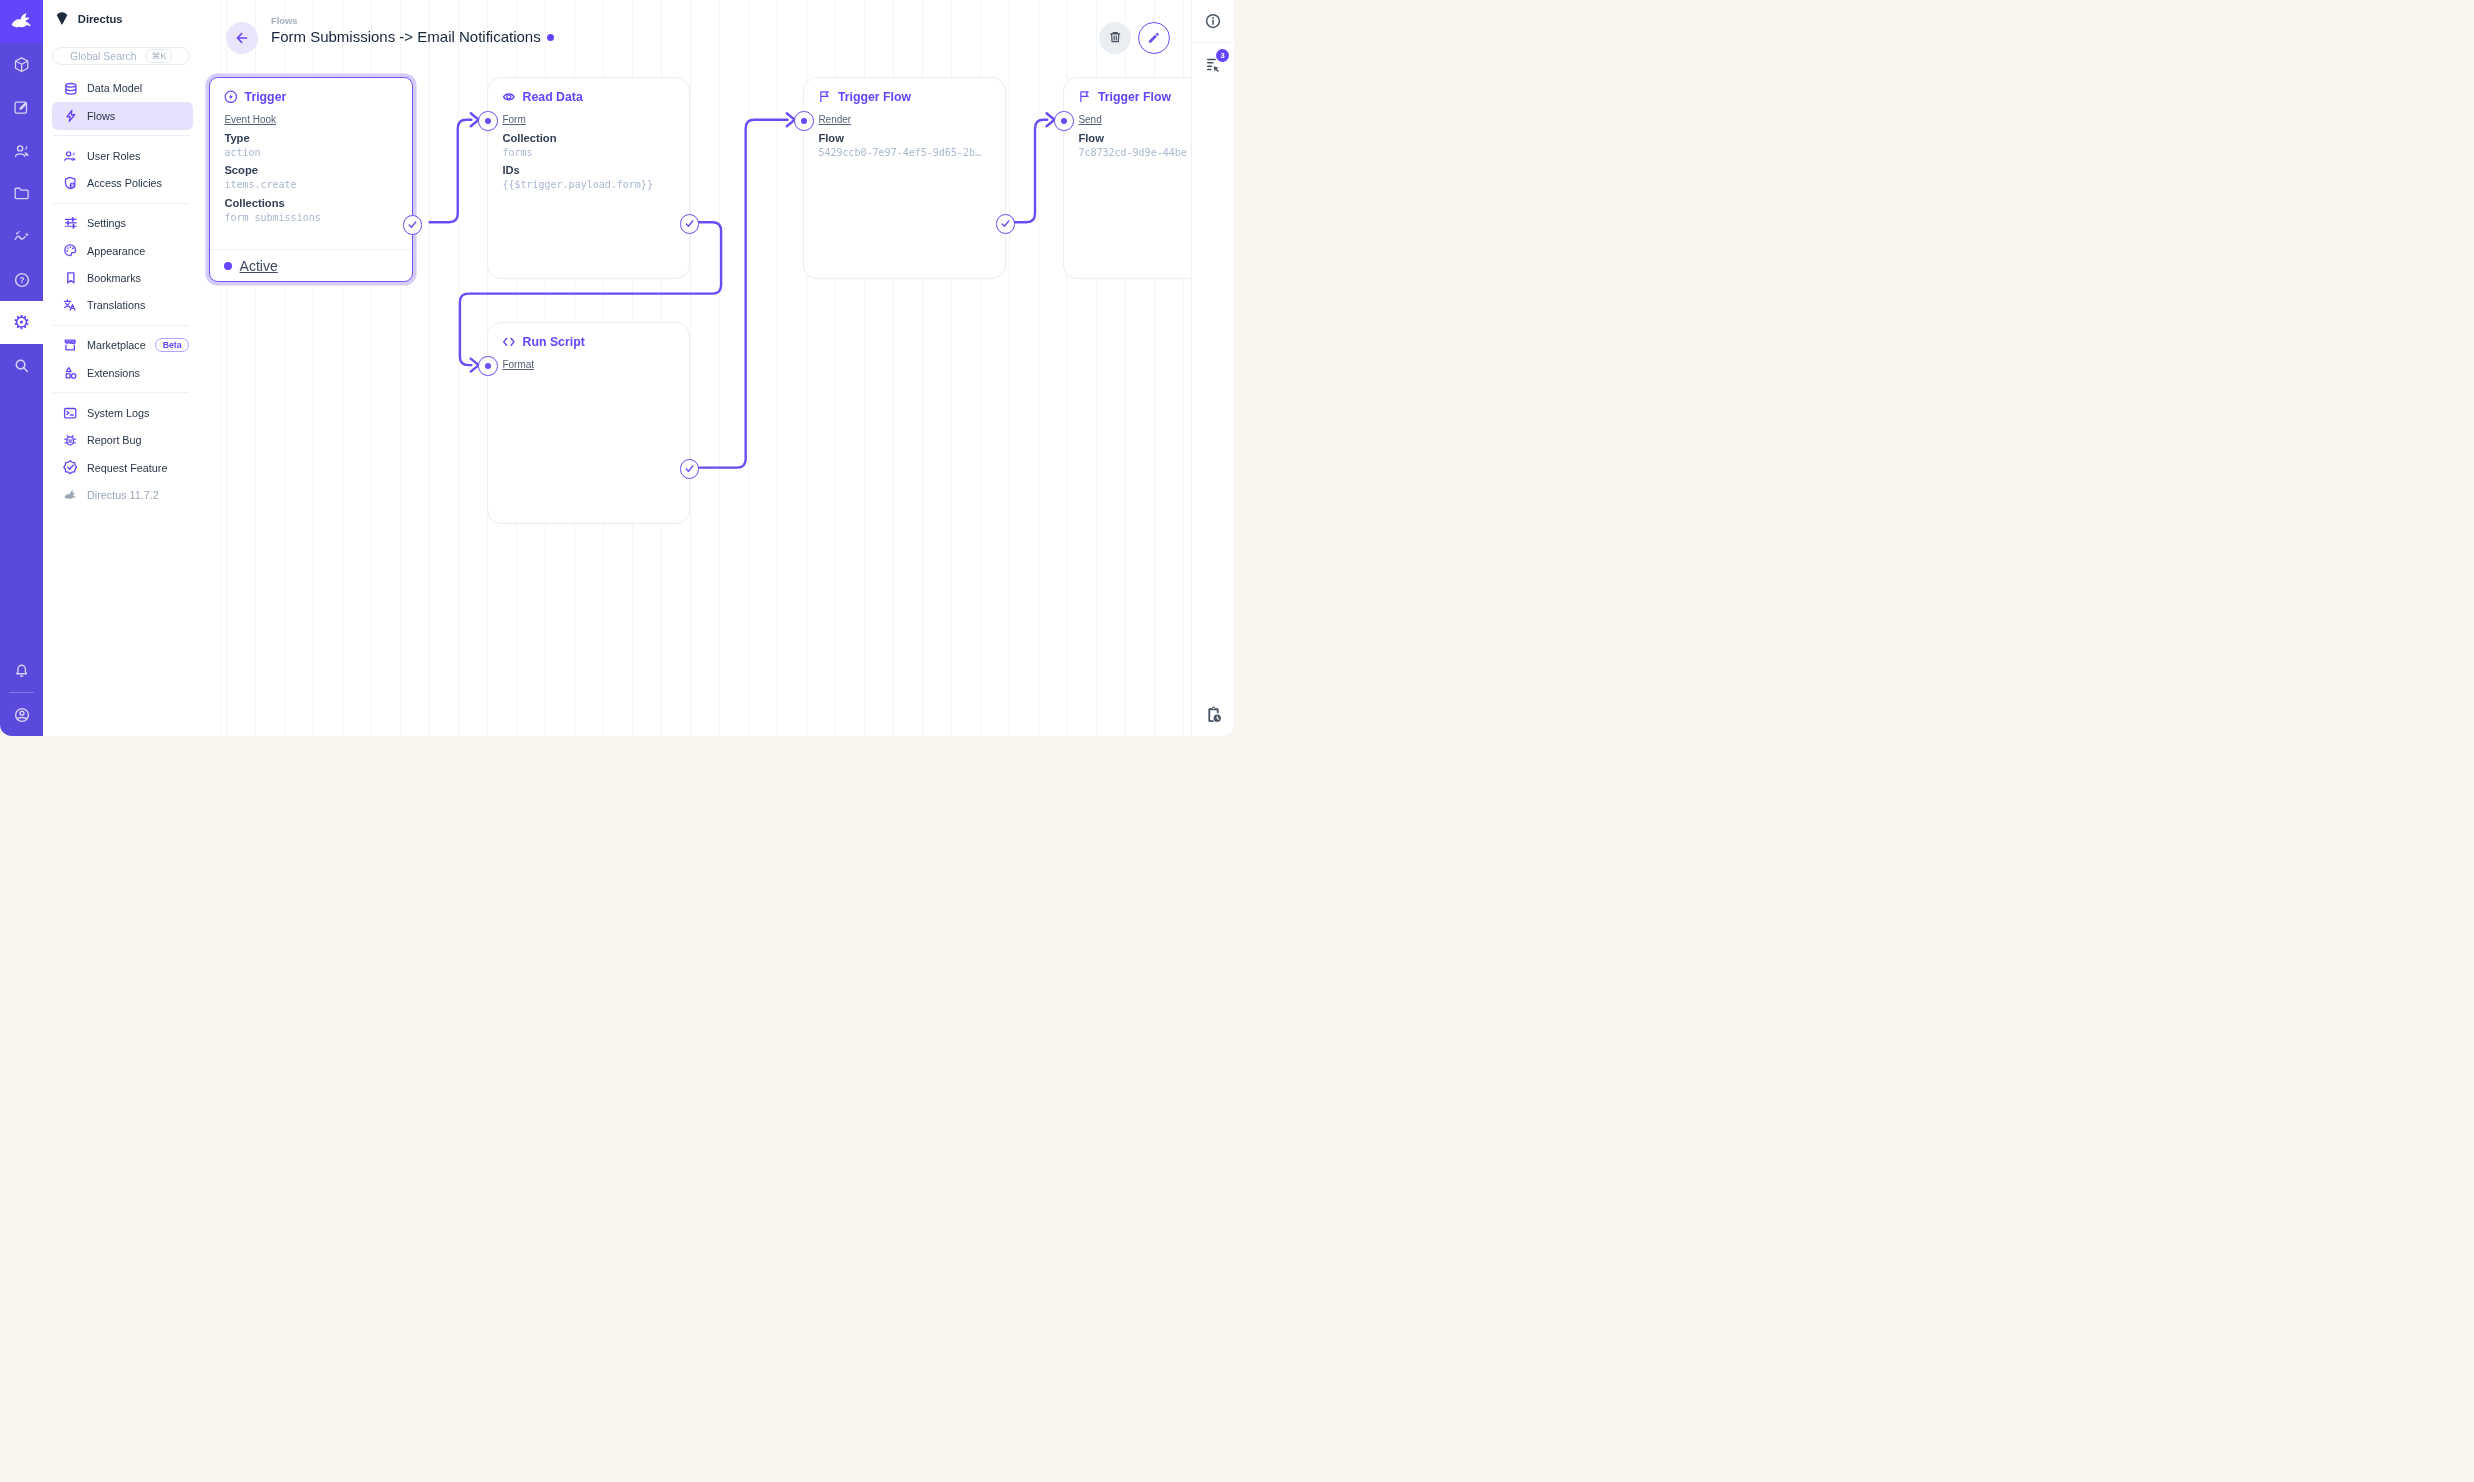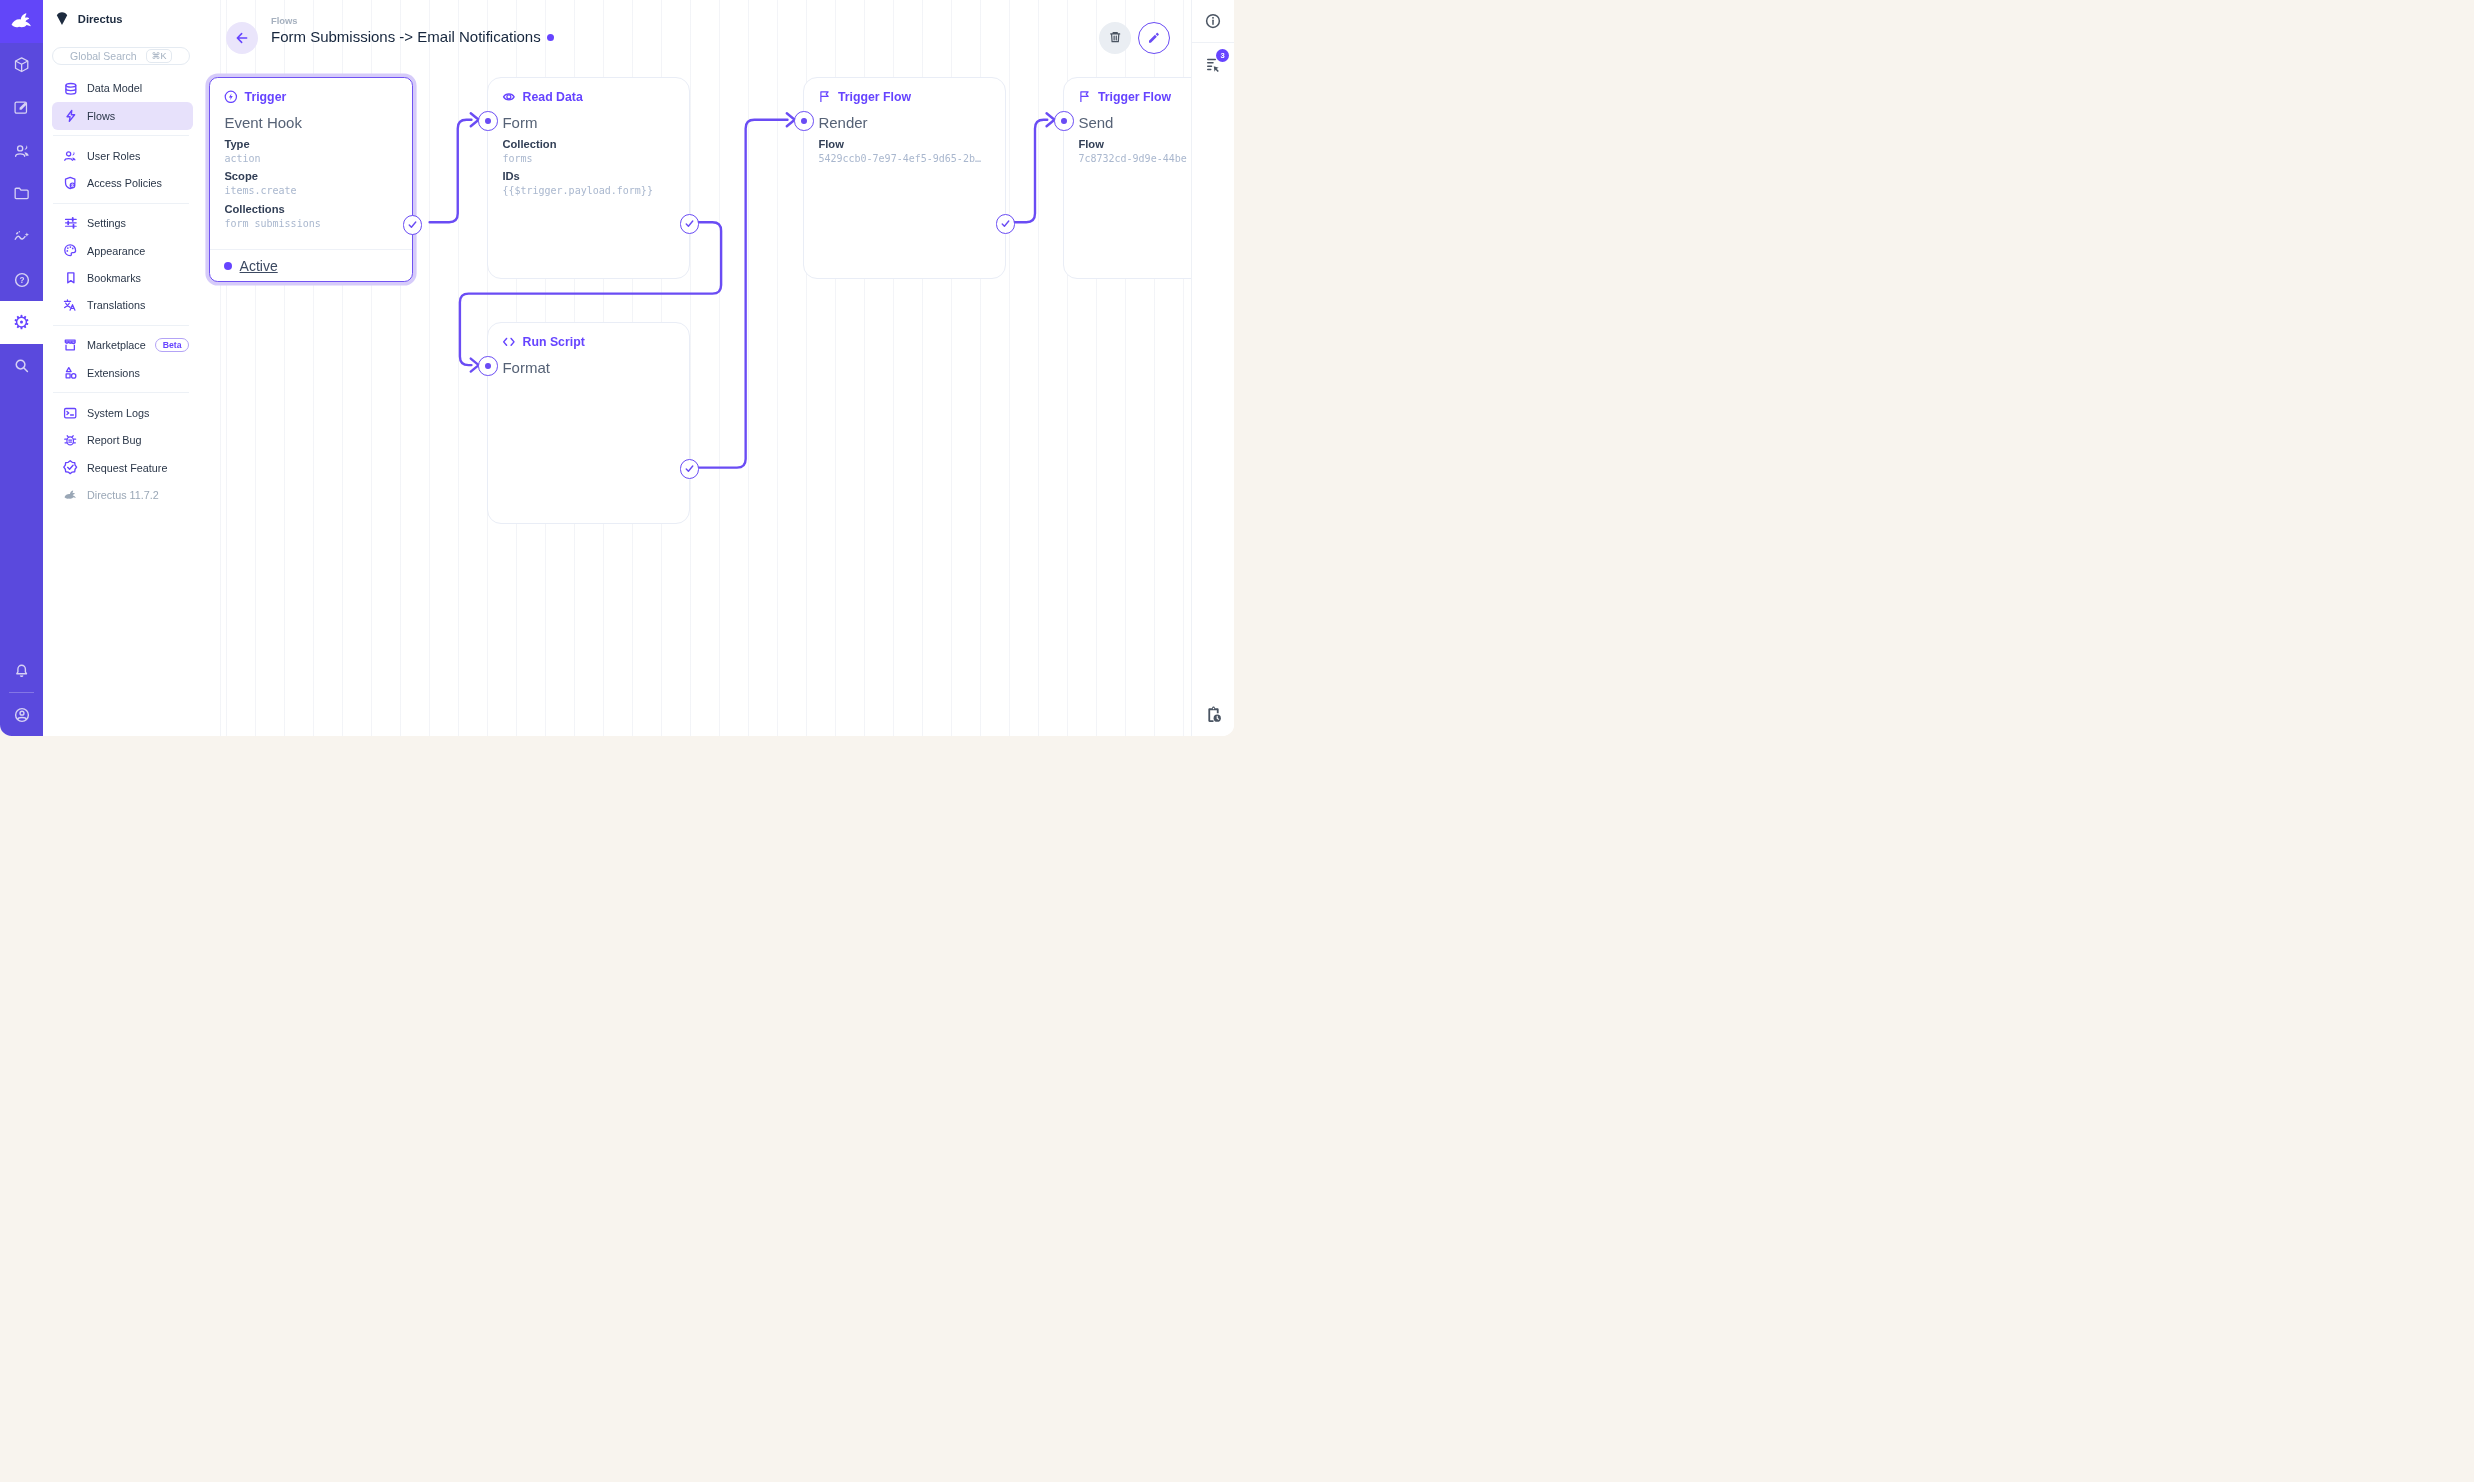--- a/index.html
+++ b/index.html
@@ -56,21 +56,21 @@
   .page-title { font-size:15px; font-weight:400; color:#15253c; display:flex; align-items:center; gap:6.5px; white-space:nowrap; }
   .title-dot { width:7.2px; height:7.2px; border-radius:50%; background:#6644ff; margin-top:2.2px; }
   .actions { position:absolute; top:21.7px; left:900px; display:flex; gap:6.5px; }
   .hbtn { width:32px; height:32px; border-radius:50%; display:flex; align-items:center; justify-content:center; cursor:pointer; }
   .hbtn.trash { background:#eaeef3; }
   .hbtn.edit { background:#fff; border:1.4px solid #6a4cf4; }
   
   .node { position:absolute; width:203px; height:202px; background:#fff; border:1.1px solid #e9edf6; border-radius:14px; cursor:pointer; }
   .node.selected { width:204px; height:205px; border:1.4px solid #7053f2; border-radius:8.7px; box-shadow:0 0 0 3.6px #d6cbfa; }
   .n-title { display:flex; align-items:center; gap:6.5px; padding:11.6px 14.4px 0 14.4px; color:#6644ff; font-size:12.3px; font-weight:700; }
-  .n-sub { margin:10.8px 14.4px 0 14.4px; color:#566276; font-size:15px; }
+  .n-sub { margin:10.8px 14.4px 0 14.4px; color:#566276; font-size:10px;text-decoration:underline; }
   .n-field { margin:6.5px 14.4px 0 14.4px; }
   .n-label { font-weight:700; font-size:11.2px; color:#313e55; }
   .n-value { font-family:"DejaVu Sans Mono","Liberation Mono",monospace; font-size:10px; color:#a9b7ce; margin-top:2.9px; white-space:nowrap; overflow:hidden; }
   .n-footer { position:absolute; bottom:0; left:0; right:0; height:32px; border-top:1.1px solid #eef1f7; display:flex; align-items:center; gap:7.2px; padding:0 14.4px; }
   .status-dot { width:8px; height:8px; border-radius:50%; background:#6644ff; }
   .n-footer span { font-size:14px; color:#3c4961;text-decoration:underline; }
   .conn { position:absolute; width:19.5px; height:19.5px; border-radius:50%; background:#fff; border:1.8px solid #6a4cf4; display:flex; align-items:center; justify-content:center; cursor:pointer; }
   .conn.out { right:-10px; top:136px; }
   .conn.in  { left:-10px; top:33px; }
   .conn .dot { width:5.8px; height:5.8px; border-radius:50%; background:#6a4cf4; }

